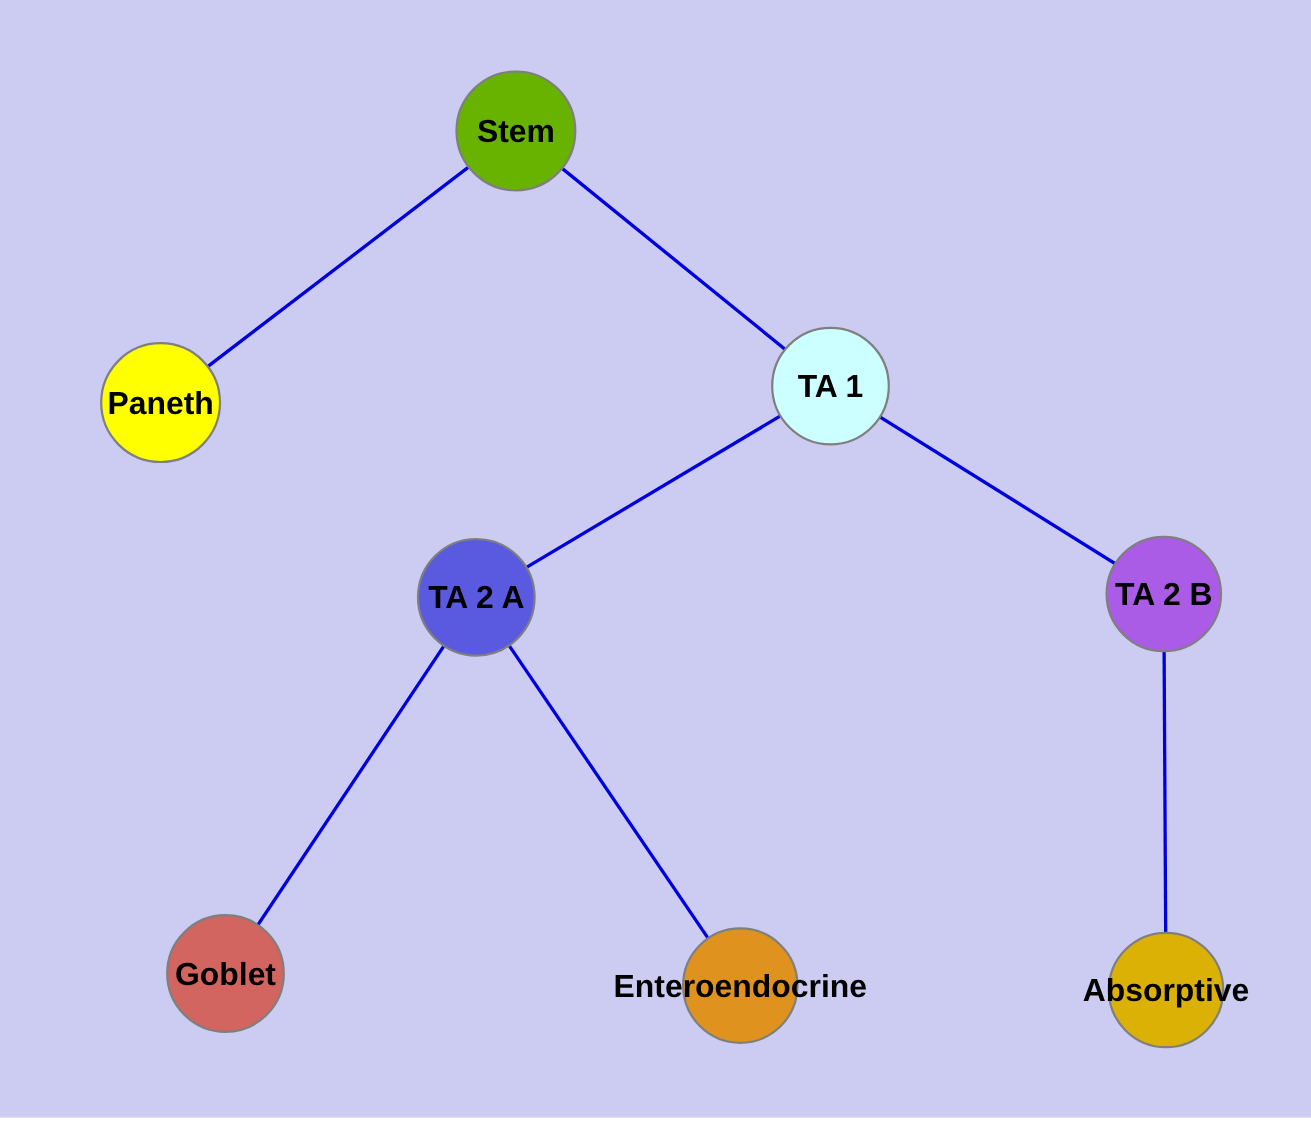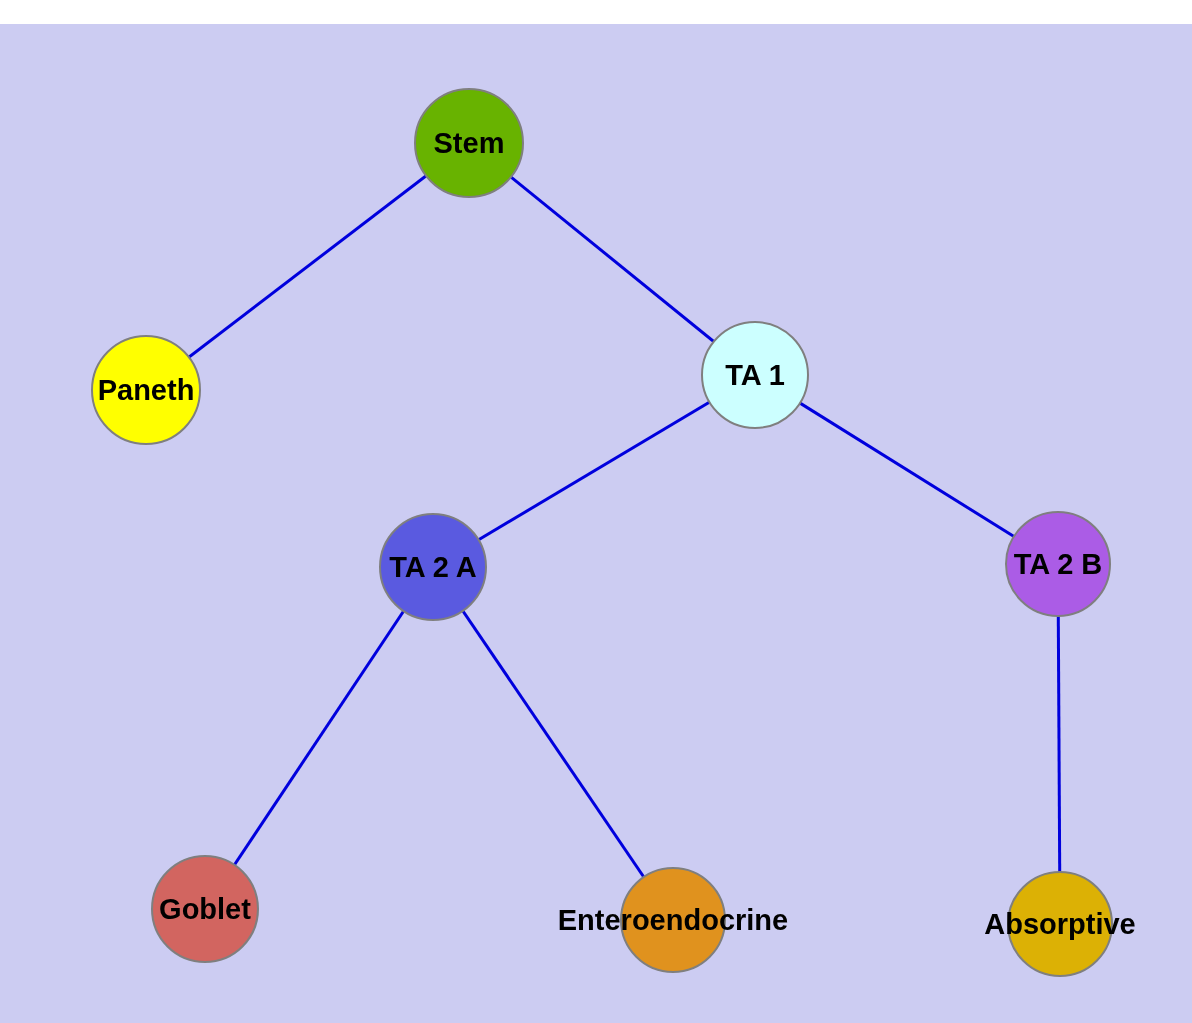--- a/index.html
+++ b/index.html
@@ -8,21 +8,20 @@
     width: 1192px;
     height: 1023px;
     background: #ffffff;
     overflow: hidden;
     font-family: "Liberation Sans", sans-serif;
   }
   .stage {
     position: relative;
     width: 1192px;
     height: 747px;
-    margin-top: 24px;
   }
   svg {
     display: block;
   }
   .node-label {
     font-family: "Liberation Sans", "DejaVu Sans", sans-serif;
     font-weight: bold;
     font-size: 29px;
     fill: #000000;
     text-anchor: middle;

